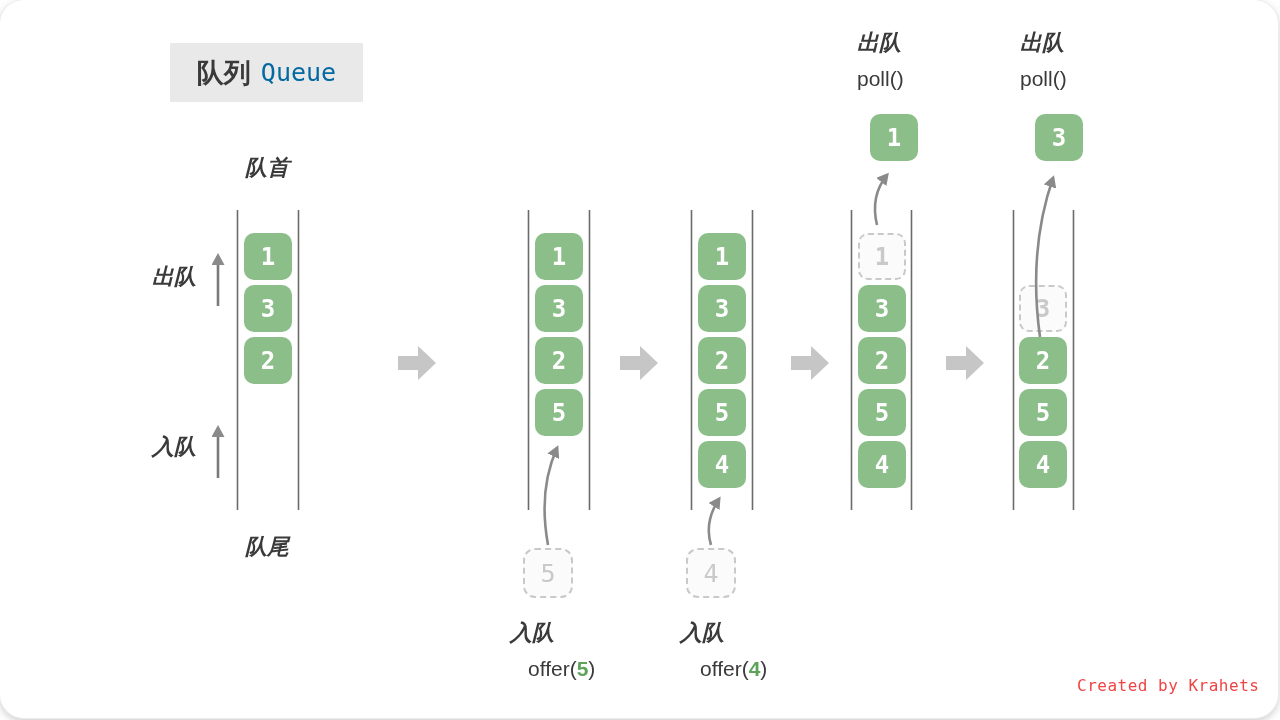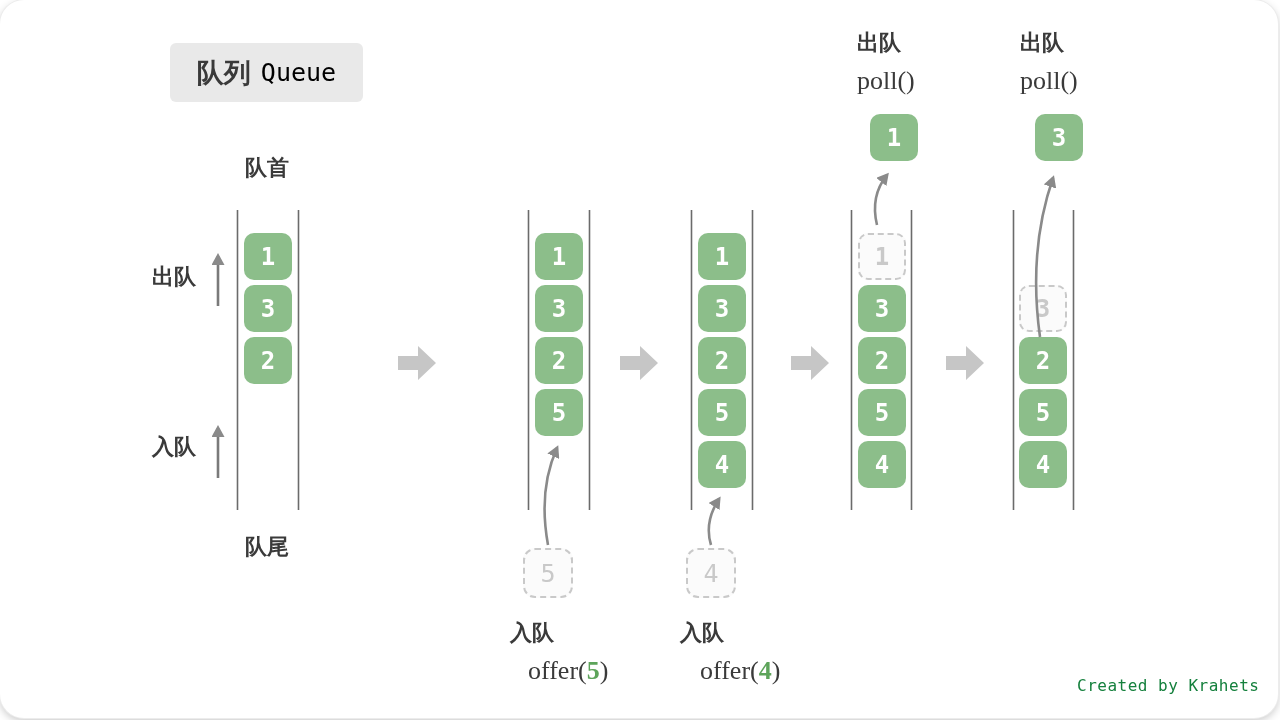--- a/index.html
+++ b/index.html
@@ -1,38 +1,38 @@
 <!DOCTYPE html>
 <html style="--cell-green: #8cbe8a; --arg-green: #5da45a; --ghost-gray: #c9c9c9;"><head>
 <meta charset="utf-8">
 <style>
   html,body{margin:0;padding:0;width:1280px;height:720px;background:#ffffff;
     font-family:"DejaVu Sans",sans-serif;}
   .canvas{position:absolute;left:0;top:0;width:1278px;height:718px;background:#ffffff;
     border-radius:24px;box-shadow:0 0 0 1px #ececec,0 3px 9px rgba(0,0,0,.22);overflow:hidden;}
   .overlay{position:absolute;left:0;top:0;pointer-events:none;}
   .badge{position:absolute;left:170px;top:43px;width:193px;height:59px;background:#e9e9e9;
-    border-radius:6px;display:flex;align-items:center;justify-content:center;gap:10px;}
+    border-radius:0;display:flex;align-items:center;justify-content:center;gap:10px;}
   .badge .zh-big{font-size:27px;font-weight:700;color:#3a3a3a;}
-  .badge .en-big{font-size:25px;color:#000000;font-family:"DejaVu Sans Mono",monospace;}
-  .zh{font-size:22px;font-weight:700;color:#3a3a3a;line-height:1;position:absolute;white-space:nowrap;}
-  .code{font-size:26px;color:#3a3a3a;font-family:Liberation Serif, serif;line-height:1;
+  .badge .en-big{font-size:25px;color:#0369a1;font-family:"DejaVu Sans Mono",monospace;}
+  .zh{font-size:22px;font-weight:700;color:#3a3a3a;line-height:1;position:absolute;white-space:nowrap;font-style:italic;}
+  .code{font-size:21px;color:#3a3a3a;font-family:Liberation Sans, sans-serif;line-height:1;
     position:absolute;white-space:nowrap;}
   .cell{position:absolute;width:48px;height:47px;background:var(--cell-green,#8cbe8a);
     border-radius:10px;color:#fff;display:flex;align-items:center;justify-content:center;
     font:700 24px "DejaVu Sans Mono",monospace;}
   .ghost{position:absolute;width:48px;height:47px;box-sizing:border-box;background:#fbfbfb;
     border:2px dashed var(--ghost-gray,#c9c9c9);border-radius:10px;color:var(--ghost-gray,#c9c9c9);
     display:flex;align-items:center;justify-content:center;font:700 24px "DejaVu Sans Mono",monospace;}
   .pending{position:absolute;width:50px;height:50px;box-sizing:border-box;background:#fbfbfb;
     border:2px dashed var(--ghost-gray,#c9c9c9);border-radius:12px;color:var(--ghost-gray,#c9c9c9);
     display:flex;align-items:center;justify-content:center;font:400 25px "DejaVu Sans Mono",monospace;}
   .arg-green{color:var(--arg-green,#5da45a);font-weight:700;}
   .watermark{position:absolute;left:1077px;top:676px;font:400 16px "DejaVu Sans Mono",monospace;
-    color:#15803d;letter-spacing:.5px;}
+    color:#ef4444;letter-spacing:.5px;}
 </style>
 </head>
 <body>
 
 <div class="canvas">
 
   <div class="badge">
     <span class="zh-big">队列</span>
     <span class="en-big">Queue</span>
   </div>

